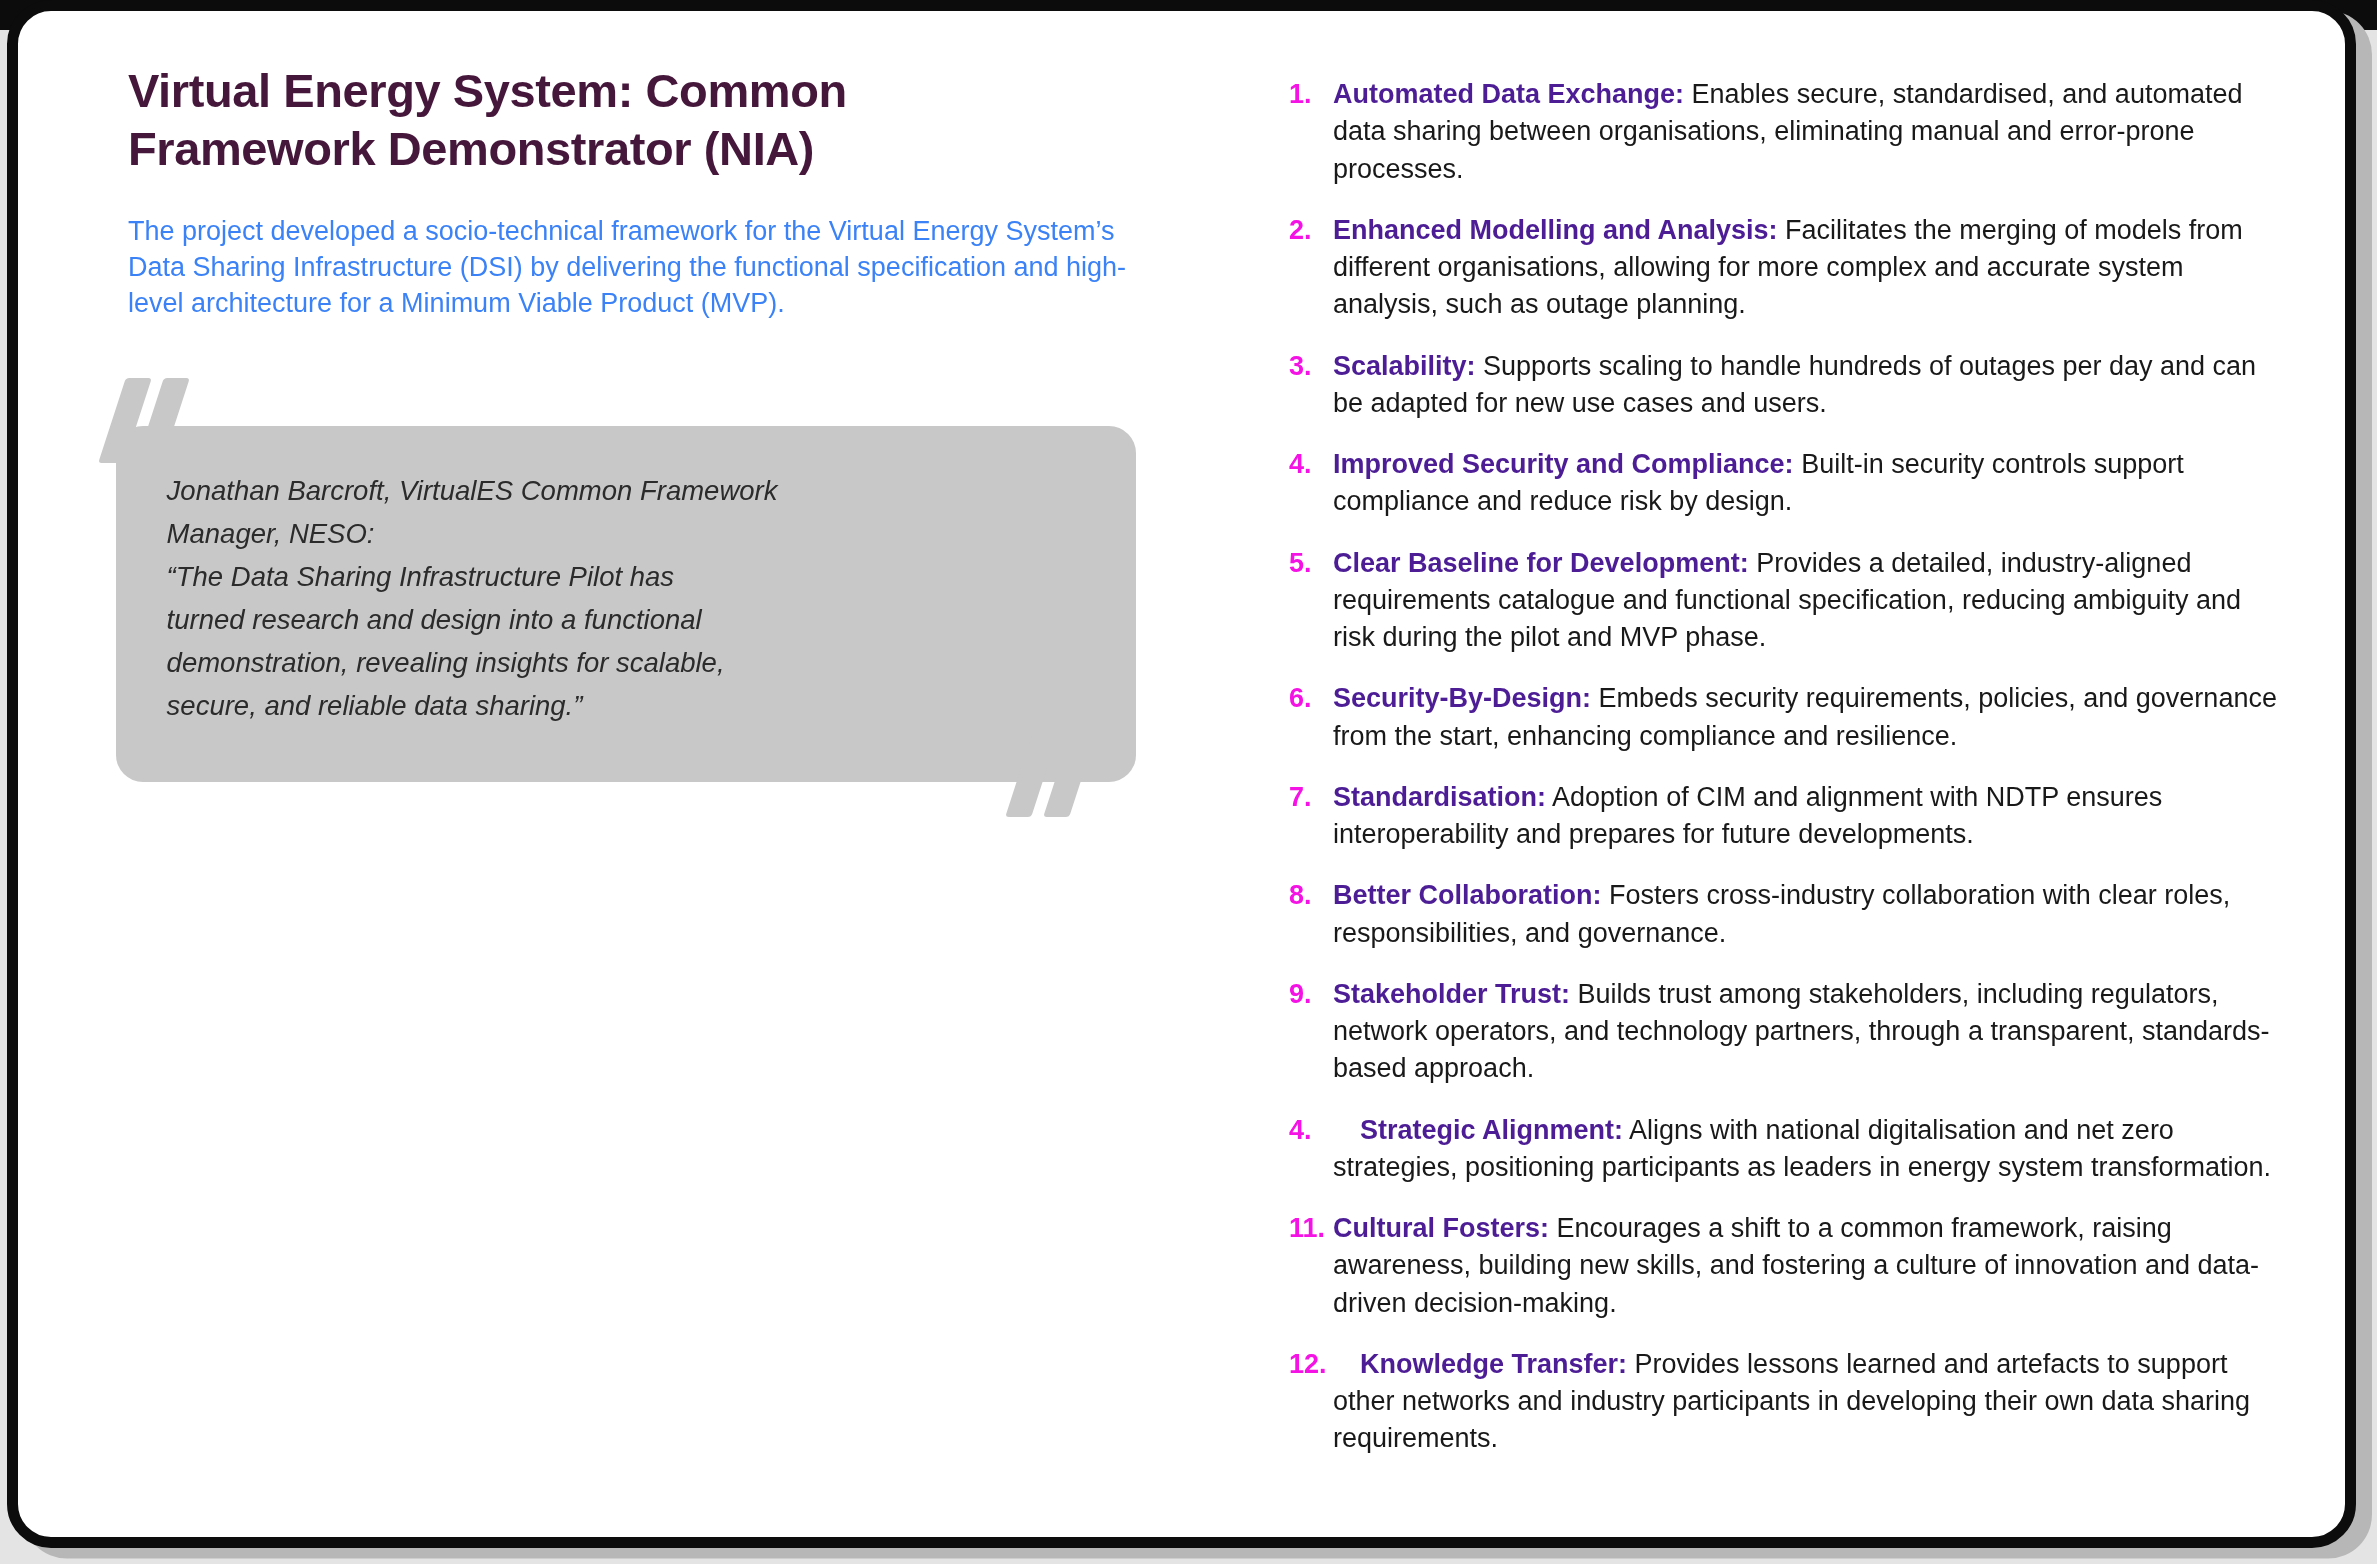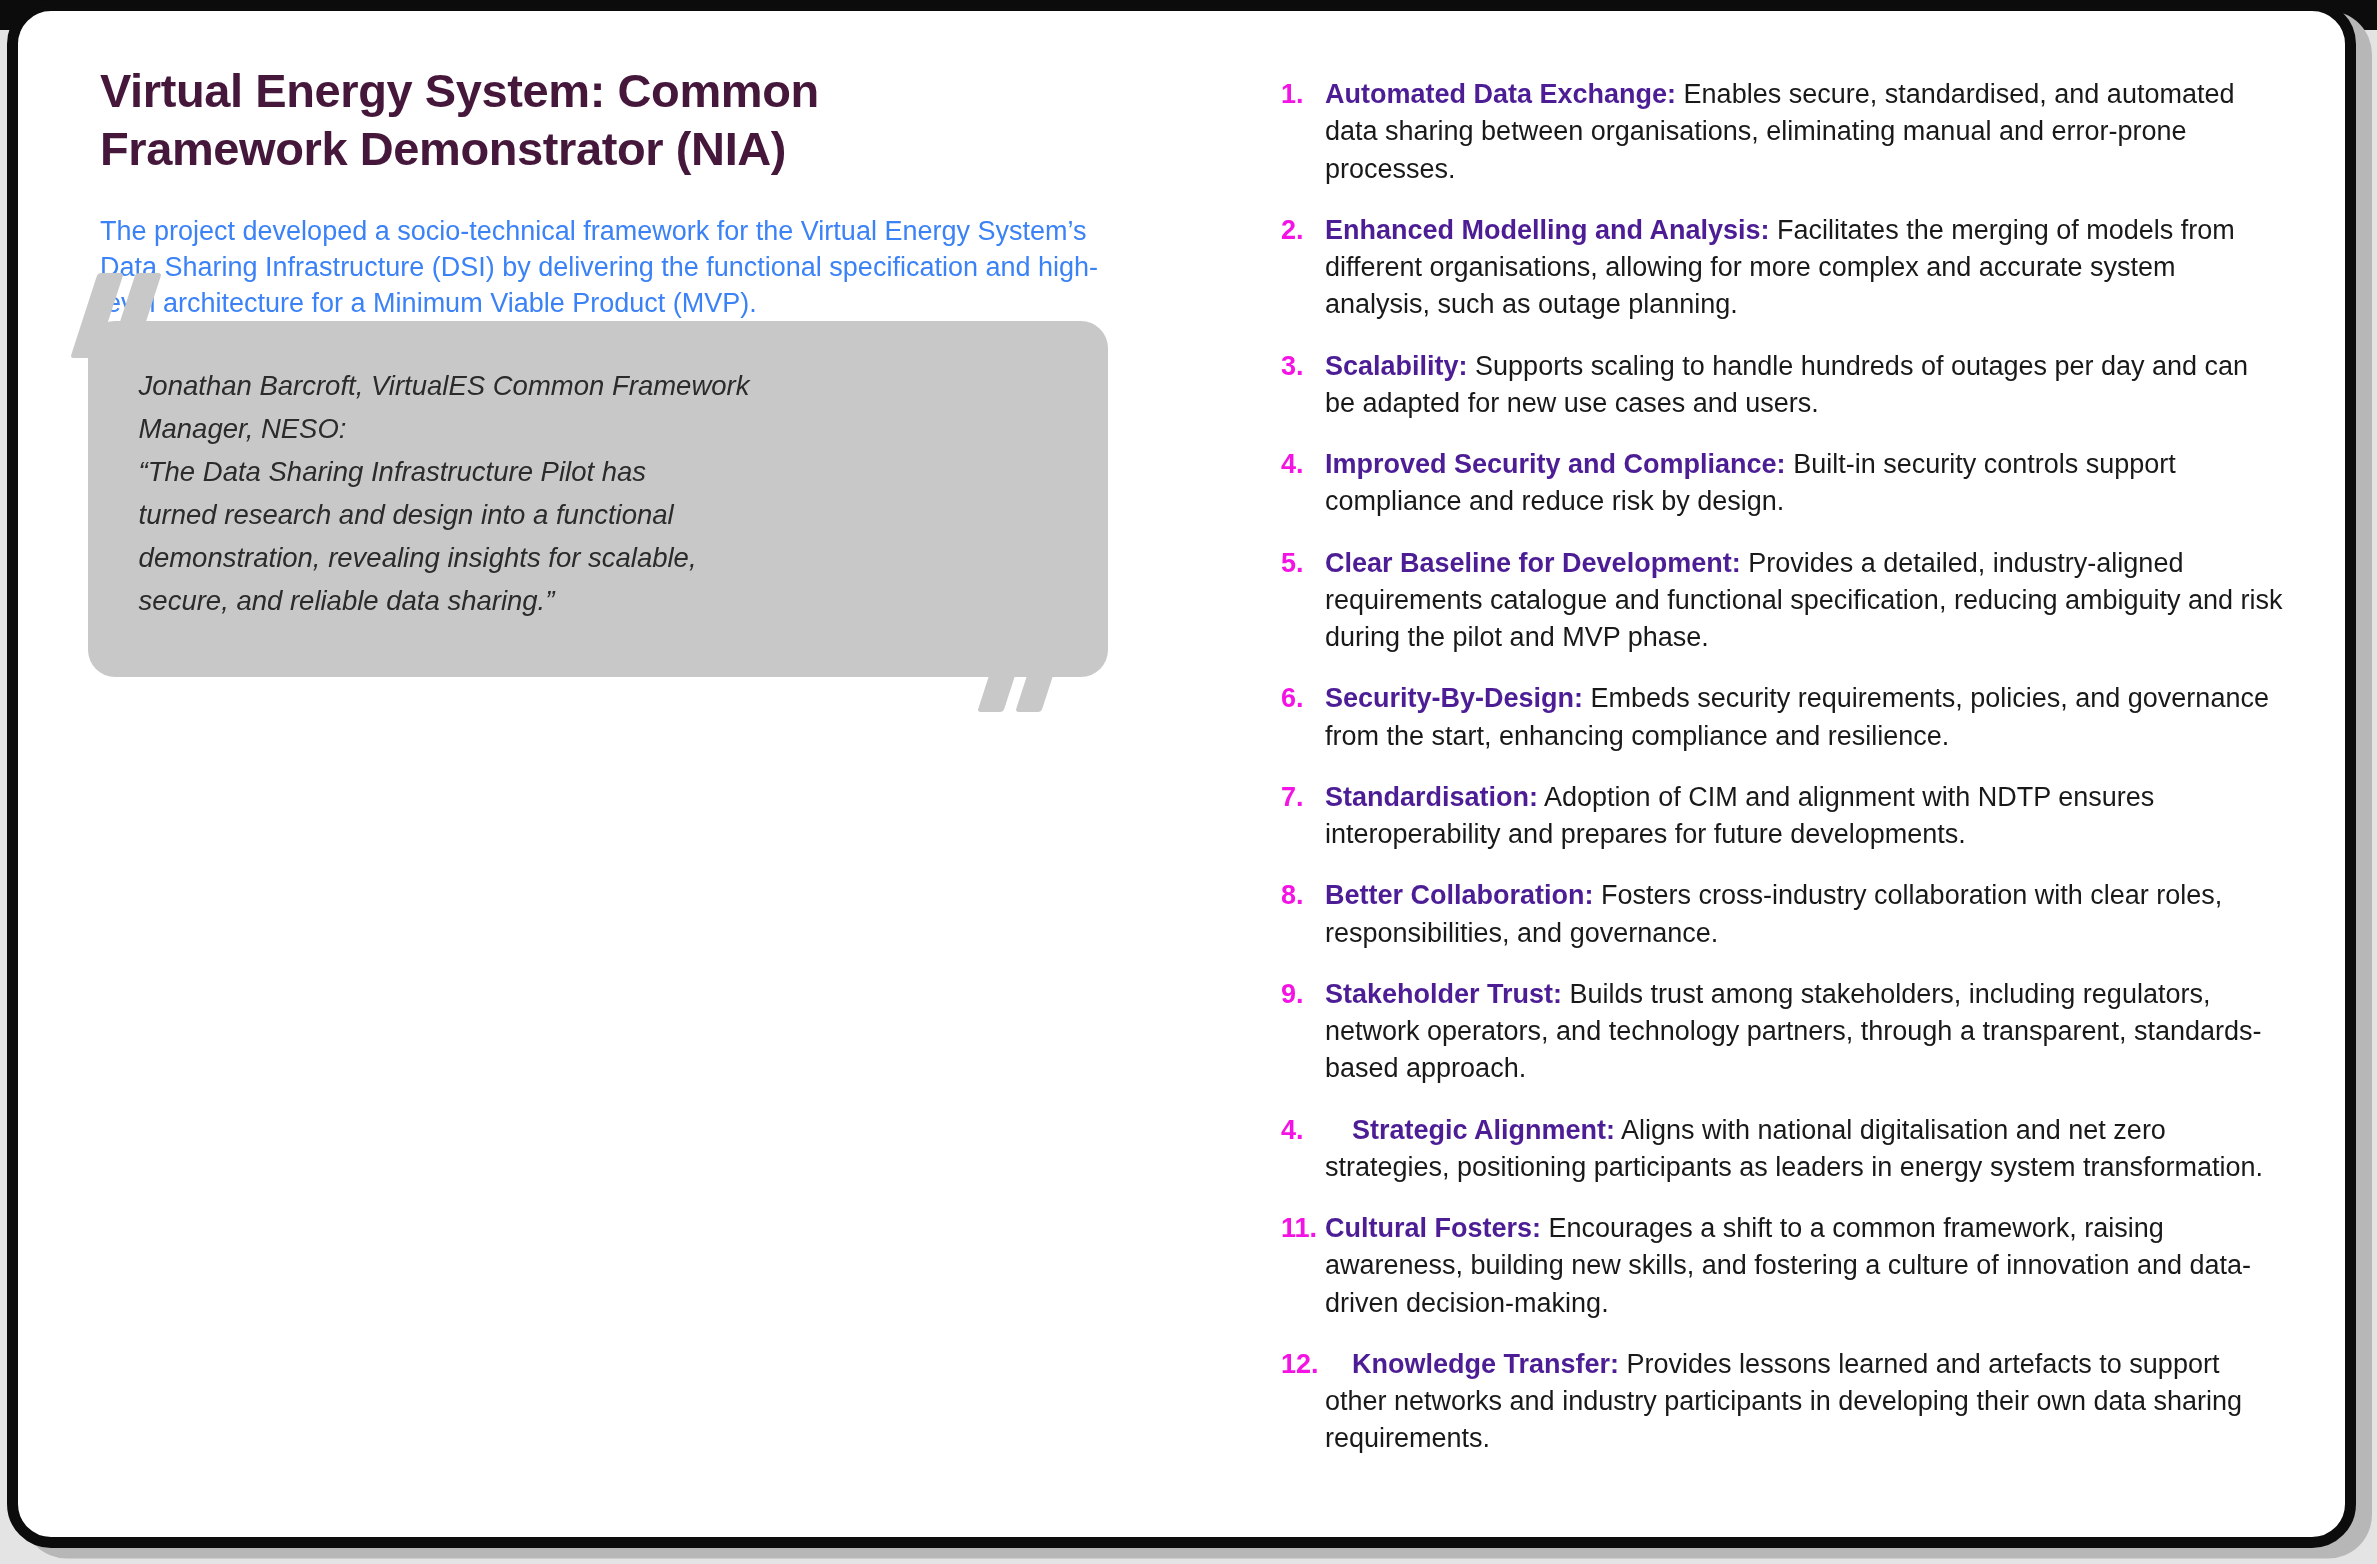--- a/index.html
+++ b/index.html
@@ -19,38 +19,38 @@
     background:#ffffff;
     border:11.5px solid #0c0c0c;
     border-radius:44px;
     box-shadow:16px 10.6px 0 #b7b7b7;
     z-index:1;
   }
   .content{
     position:absolute; inset:0;
     display:grid;
     grid-template-columns:1086px 1fr;
-    column-gap:95px;
-    padding:51px 62px 0 82px;
+    column-gap:75px;
+    padding:51px 62px 0 110px;
     box-sizing:border-box;
   }
   
   .page-title{
     margin:0; width:816px;
     font-size:47px; font-weight:700; line-height:1.23;
     letter-spacing:-0.4px;
     color:#45173a;
   }
   .intro{
     margin:35px 0 0 0; width:1024px;
     font-size:27px; line-height:1.34; color:#3b82f6;
   }
   .quote-box{
     position:relative;
-    margin-left:-12.4px;
+    margin-top:105px; margin-left:-12.4px;
     width:1020px; box-sizing:border-box;
     background:#c8c8c8;
     border-radius:27px;
     padding:44px 49px 55px 51px;
   }
   .qmark{position:absolute; display:flex; gap:11.5px;}
   .qmark i{
     display:block; width:26px; height:85px;
     background:#c8c8c8; border-radius:3.5px;
     transform:skewX(-18deg);

